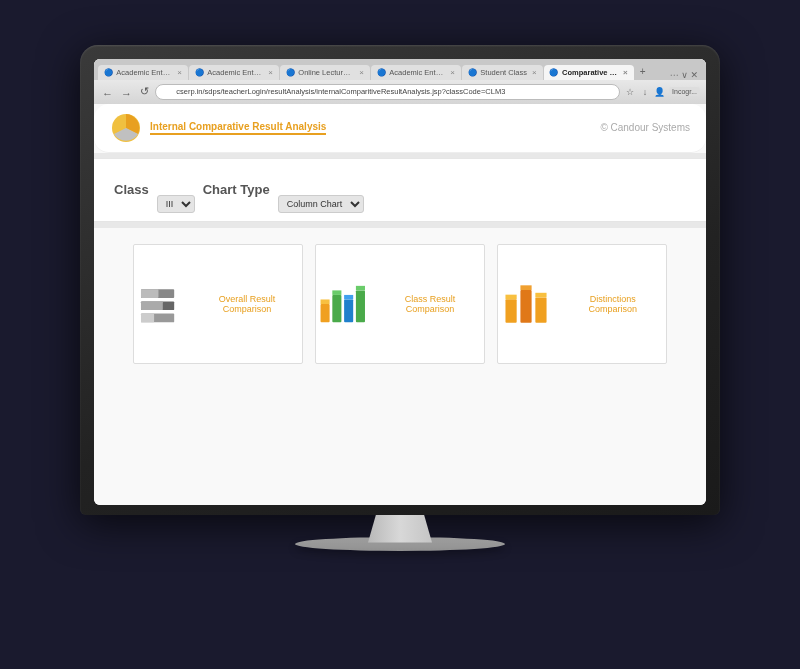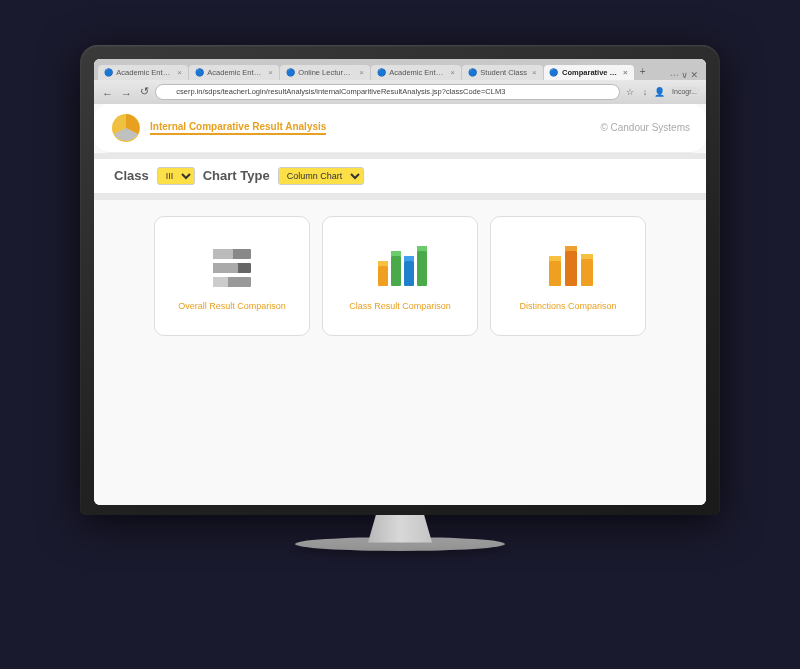--- a/index.html
+++ b/index.html
@@ -202,42 +202,42 @@
       font-size: 13px;
       color: #555;
       font-weight: bold;
     }
 
     .toolbar-select {
       font-size: 9px;
       padding: 2px 4px;
       border: 1px solid #ccc;
       border-radius: 3px;
-      background: #fde047;
+      background: #e5e5e5;
       color: #333;
+      margin-top: 28px;
     }
 
     
     .main-area {
       flex: 1;
       padding: 16px;
       display: flex;
       gap: 12px;
       justify-content: center;
       align-items: flex-start;
     }
 
     .card {
       border: 1px solid #ddd;
-      border-radius: 10px;
+      border-radius: 2px;
       background: #fff;
-      width: 156px;
+      width: 170px;
       height: 120px;
       display: flex;
-      flex-direction: column;
       align-items: center;
       justify-content: center;
       gap: 10px;
       cursor: pointer;
       transition: box-shadow 0.2s;
     }
 
     .card-title {
       font-size: 9px;
       color: #e8a020;

